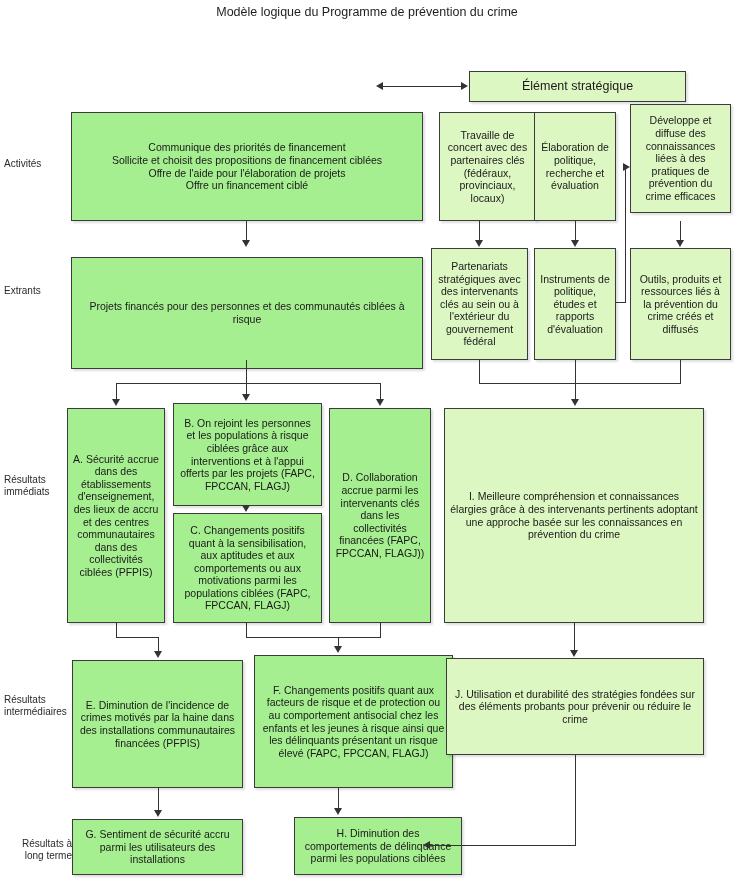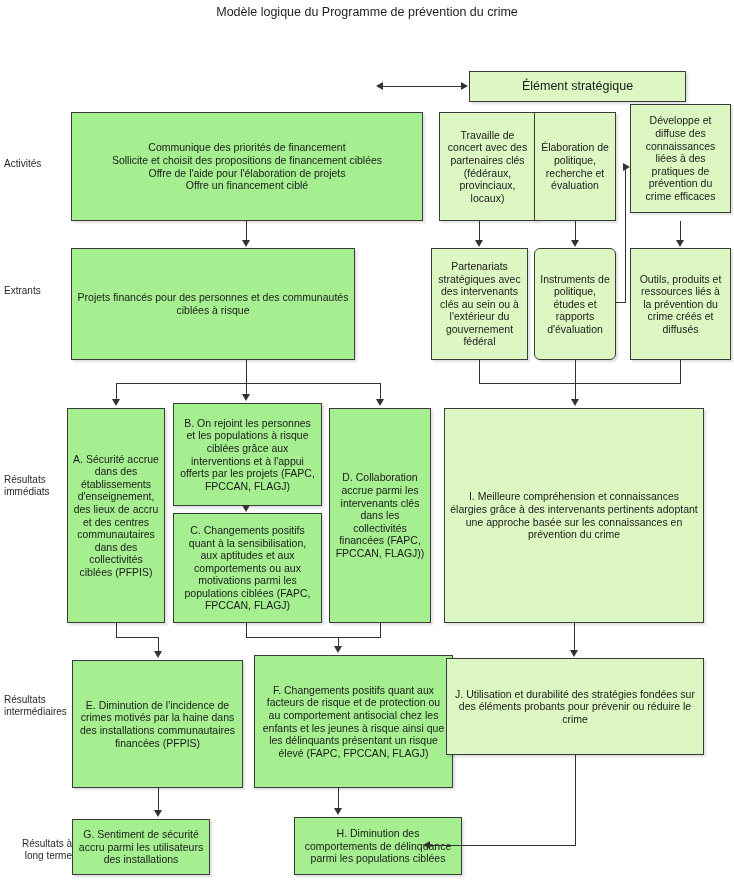--- a/index.html
+++ b/index.html
@@ -108,25 +108,25 @@
 Sollicite et choisit des propositions de financement ciblées
 Offre de l'aide pour l'élaboration de projets
 Offre un financement ciblé</div>
 
   <div class="box strat" style="left:431px; top:112px; width:97px; height:109px;margin-left:8px;">Travaille de concert avec des partenaires clés (fédéraux, provinciaux, locaux)</div>
 
   <div class="box strat" style="left:534px; top:112px; width:82px; height:109px;">Élaboration de politique, recherche et évaluation</div>
 
   <div class="box strat" style="left:630px; top:104px; width:101px; height:109px;">Développe et diffuse des connaissances liées à des pratiques de prévention du crime efficaces</div>
 
-  <div class="box op" style="left:71px; top:248px; width:284px; height:112px;">Projets financés pour des personnes et des communautés ciblées à risque</div>
+  <div class="box op" style="left:71px; top:257px; width:352px; height:112px;">Projets financés pour des personnes et des communautés ciblées à risque</div>
 
   <div class="box strat" style="left:431px; top:248px; width:97px; height:112px;">Partenariats stratégiques avec des intervenants clés au sein ou à l'extérieur du gouvernement fédéral</div>
 
-  <div class="box strat" style="left:534px; top:248px; width:82px; height:112px;border-radius:6px;">Instruments de politique, études et rapports d'évaluation</div>
+  <div class="box strat" style="left:534px; top:248px; width:82px; height:112px;">Instruments de politique, études et rapports d'évaluation</div>
 
   <div class="box strat" style="left:630px; top:248px; width:101px; height:112px;">Outils, produits et ressources liés à la prévention du crime créés et diffusés</div>
 
   <div class="ln vl" style="left:246px; top:221px; height:20px;"></div>
   <div class="arrow-d" style="left:242px; top:240px;"></div>
 
   <div class="ln vl" style="left:479px; top:221px; height:20px;"></div>
   <div class="arrow-d" style="left:475px; top:240px;"></div>
 
   <div class="ln vl" style="left:575px; top:221px; height:20px;"></div>
@@ -181,21 +181,21 @@
 
   <div class="ln vl" style="left:246px; top:623px; height:15px;"></div>
   <div class="ln vl" style="left:380px; top:623px; height:15px;"></div>
   <div class="ln hl" style="left:246px; top:637px; width:135px;"></div>
   <div class="ln vl" style="left:338px; top:637px; height:10px;"></div>
   <div class="arrow-d" style="left:334px; top:646px;"></div>
 
   <div class="ln vl" style="left:574px; top:623px; height:28px;"></div>
   <div class="arrow-d" style="left:570px; top:650px;"></div>
 
-  <div class="box op" style="left:72px; top:819px; width:138px; height:56px;">G. Sentiment de sécurité accru parmi les utilisateurs des installations</div>
+  <div class="box op" style="left:72px; top:819px; width:171px; height:56px;">G. Sentiment de sécurité accru parmi les utilisateurs des installations</div>
 
   <div class="box op" style="left:254px; top:817px; width:168px; height:58px;margin-left:40px;">H. Diminution des comportements de délinquance parmi les populations ciblées</div>
 
   <div class="ln vl" style="left:158px; top:788px; height:23px;"></div>
   <div class="arrow-d" style="left:154px; top:810px;"></div>
 
   <div class="ln vl" style="left:338px; top:788px; height:21px;"></div>
   <div class="arrow-d" style="left:334px; top:808px;"></div>
 
   <div class="ln vl" style="left:575px; top:755px; height:91px;"></div>

